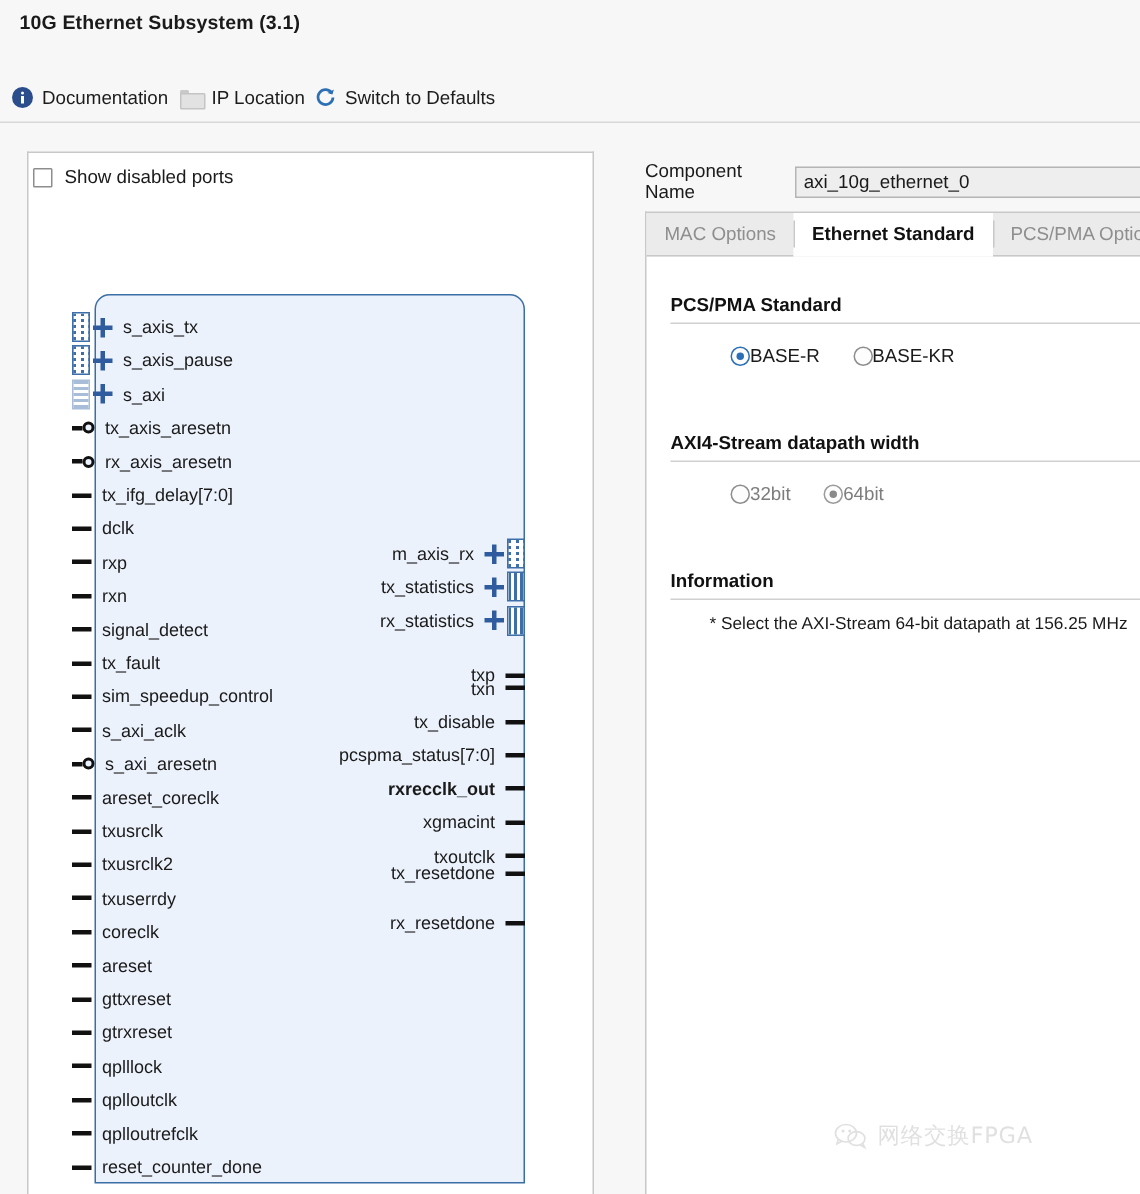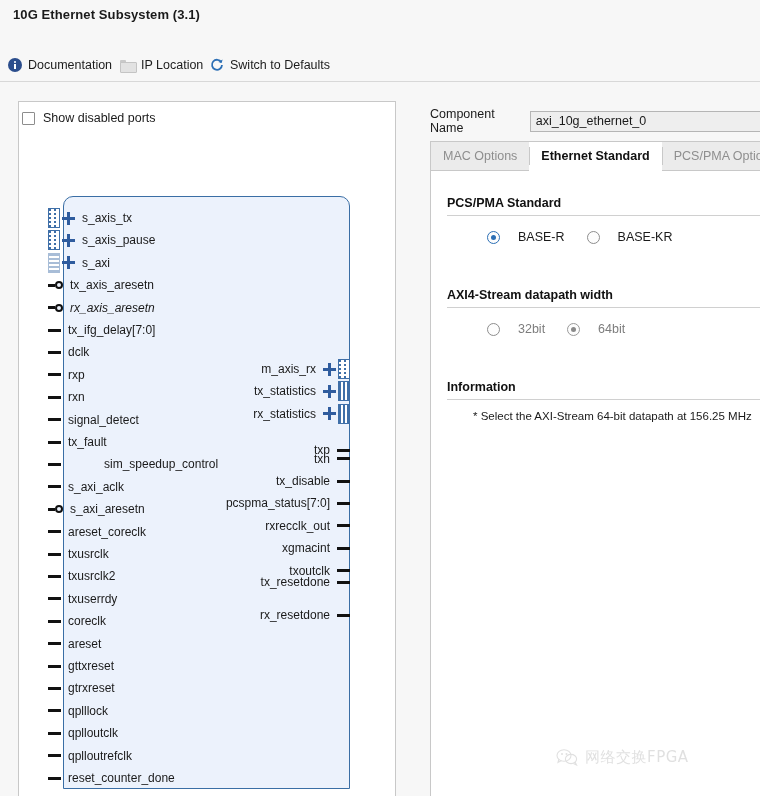--- a/index.html
+++ b/index.html
@@ -207,21 +207,21 @@
   .section-title {
     font-size: 12.5px; font-weight: bold; color: #111;
     padding-bottom: 5px;
   }
   .section-rule { height: 1px; background: #d0d0d0; width: 324px; }
 
   .radio-row {
     display: flex; align-items: center; gap: 8px;
     padding-left: 40px; padding-top: 14px;
   }
-  .radio { display: flex; align-items: center; gap: 18px; margin-right: 14px; }
+  .radio { display: flex; align-items: center; gap: 0; margin-right: 14px; }
   .rb {
     width: 13px; height: 13px; border-radius: 50%;
     border: 1px solid #8d8d8d; background: #fdfdfd;
     position: relative; flex: none;
   }
   .rb.checked { border-color: #2c6fb5; }
   .rb.checked::after {
     content: ""; position: absolute; left: 3px; top: 3px;
     width: 5px; height: 5px; border-radius: 50%; background: #2c6fb5;
   }
@@ -302,21 +302,21 @@
         <span class="plus"></span>
         <span class="port-label">s_axi</span>
       </div>
       <div class="port left" style="top: 277.2px;">
         <span class="bubble-wrap">
           <span class="tail"></span>
           <span class="ring"></span>
         </span>
         <span class="port-label">tx_axis_aresetn</span>
       </div>
-      <div class="port left" style="top: 299.6px; font-style: italic;">
+      <div class="port left" style="top: 299.6px;">
         <span class="bubble-wrap">
           <span class="tail"></span>
           <span class="ring"></span>
         </span>
         <span class="port-label">rx_axis_aresetn</span>
       </div>
       <div class="port left" style="top: 322px;">
         <span class="stub"></span>
         <span class="port-label">tx_ifg_delay[7:0]</span>
       </div>
@@ -333,21 +333,21 @@
         <span class="port-label">rxn</span>
       </div>
       <div class="port left" style="top: 411.6px;">
         <span class="stub"></span>
         <span class="port-label">signal_detect</span>
       </div>
       <div class="port left" style="top: 434px;">
         <span class="stub"></span>
         <span class="port-label">tx_fault</span>
       </div>
-      <div class="port left" style="top: 456.4px; gap: 36px;">
+      <div class="port left" style="top: 456.4px;">
         <span class="stub"></span>
         <span class="port-label">sim_speedup_control</span>
       </div>
       <div class="port left" style="top: 478.8px;">
         <span class="stub"></span>
         <span class="port-label">s_axi_aclk</span>
       </div>
       <div class="port left" style="top: 501.2px;">
         <span class="bubble-wrap">
           <span class="tail"></span>
@@ -429,21 +429,21 @@
         <span class="stub"></span>
       </div>
       <div class="port right" style="top: 473px;">
         <span class="port-label">tx_disable</span>
         <span class="stub"></span>
       </div>
       <div class="port right" style="top: 495.4px;">
         <span class="port-label">pcspma_status[7:0]</span>
         <span class="stub"></span>
       </div>
-      <div class="port right" style="top: 517.8px;">
+      <div class="port right" style="top: 517.8px; font-weight: bold;">
         <span class="port-label">rxrecclk_out</span>
         <span class="stub"></span>
       </div>
       <div class="port right" style="top: 540.2px;">
         <span class="port-label">xgmacint</span>
         <span class="stub"></span>
       </div>
       <div class="port right" style="top: 562.6px;">
         <span class="port-label">txoutclk</span>
         <span class="stub"></span>

